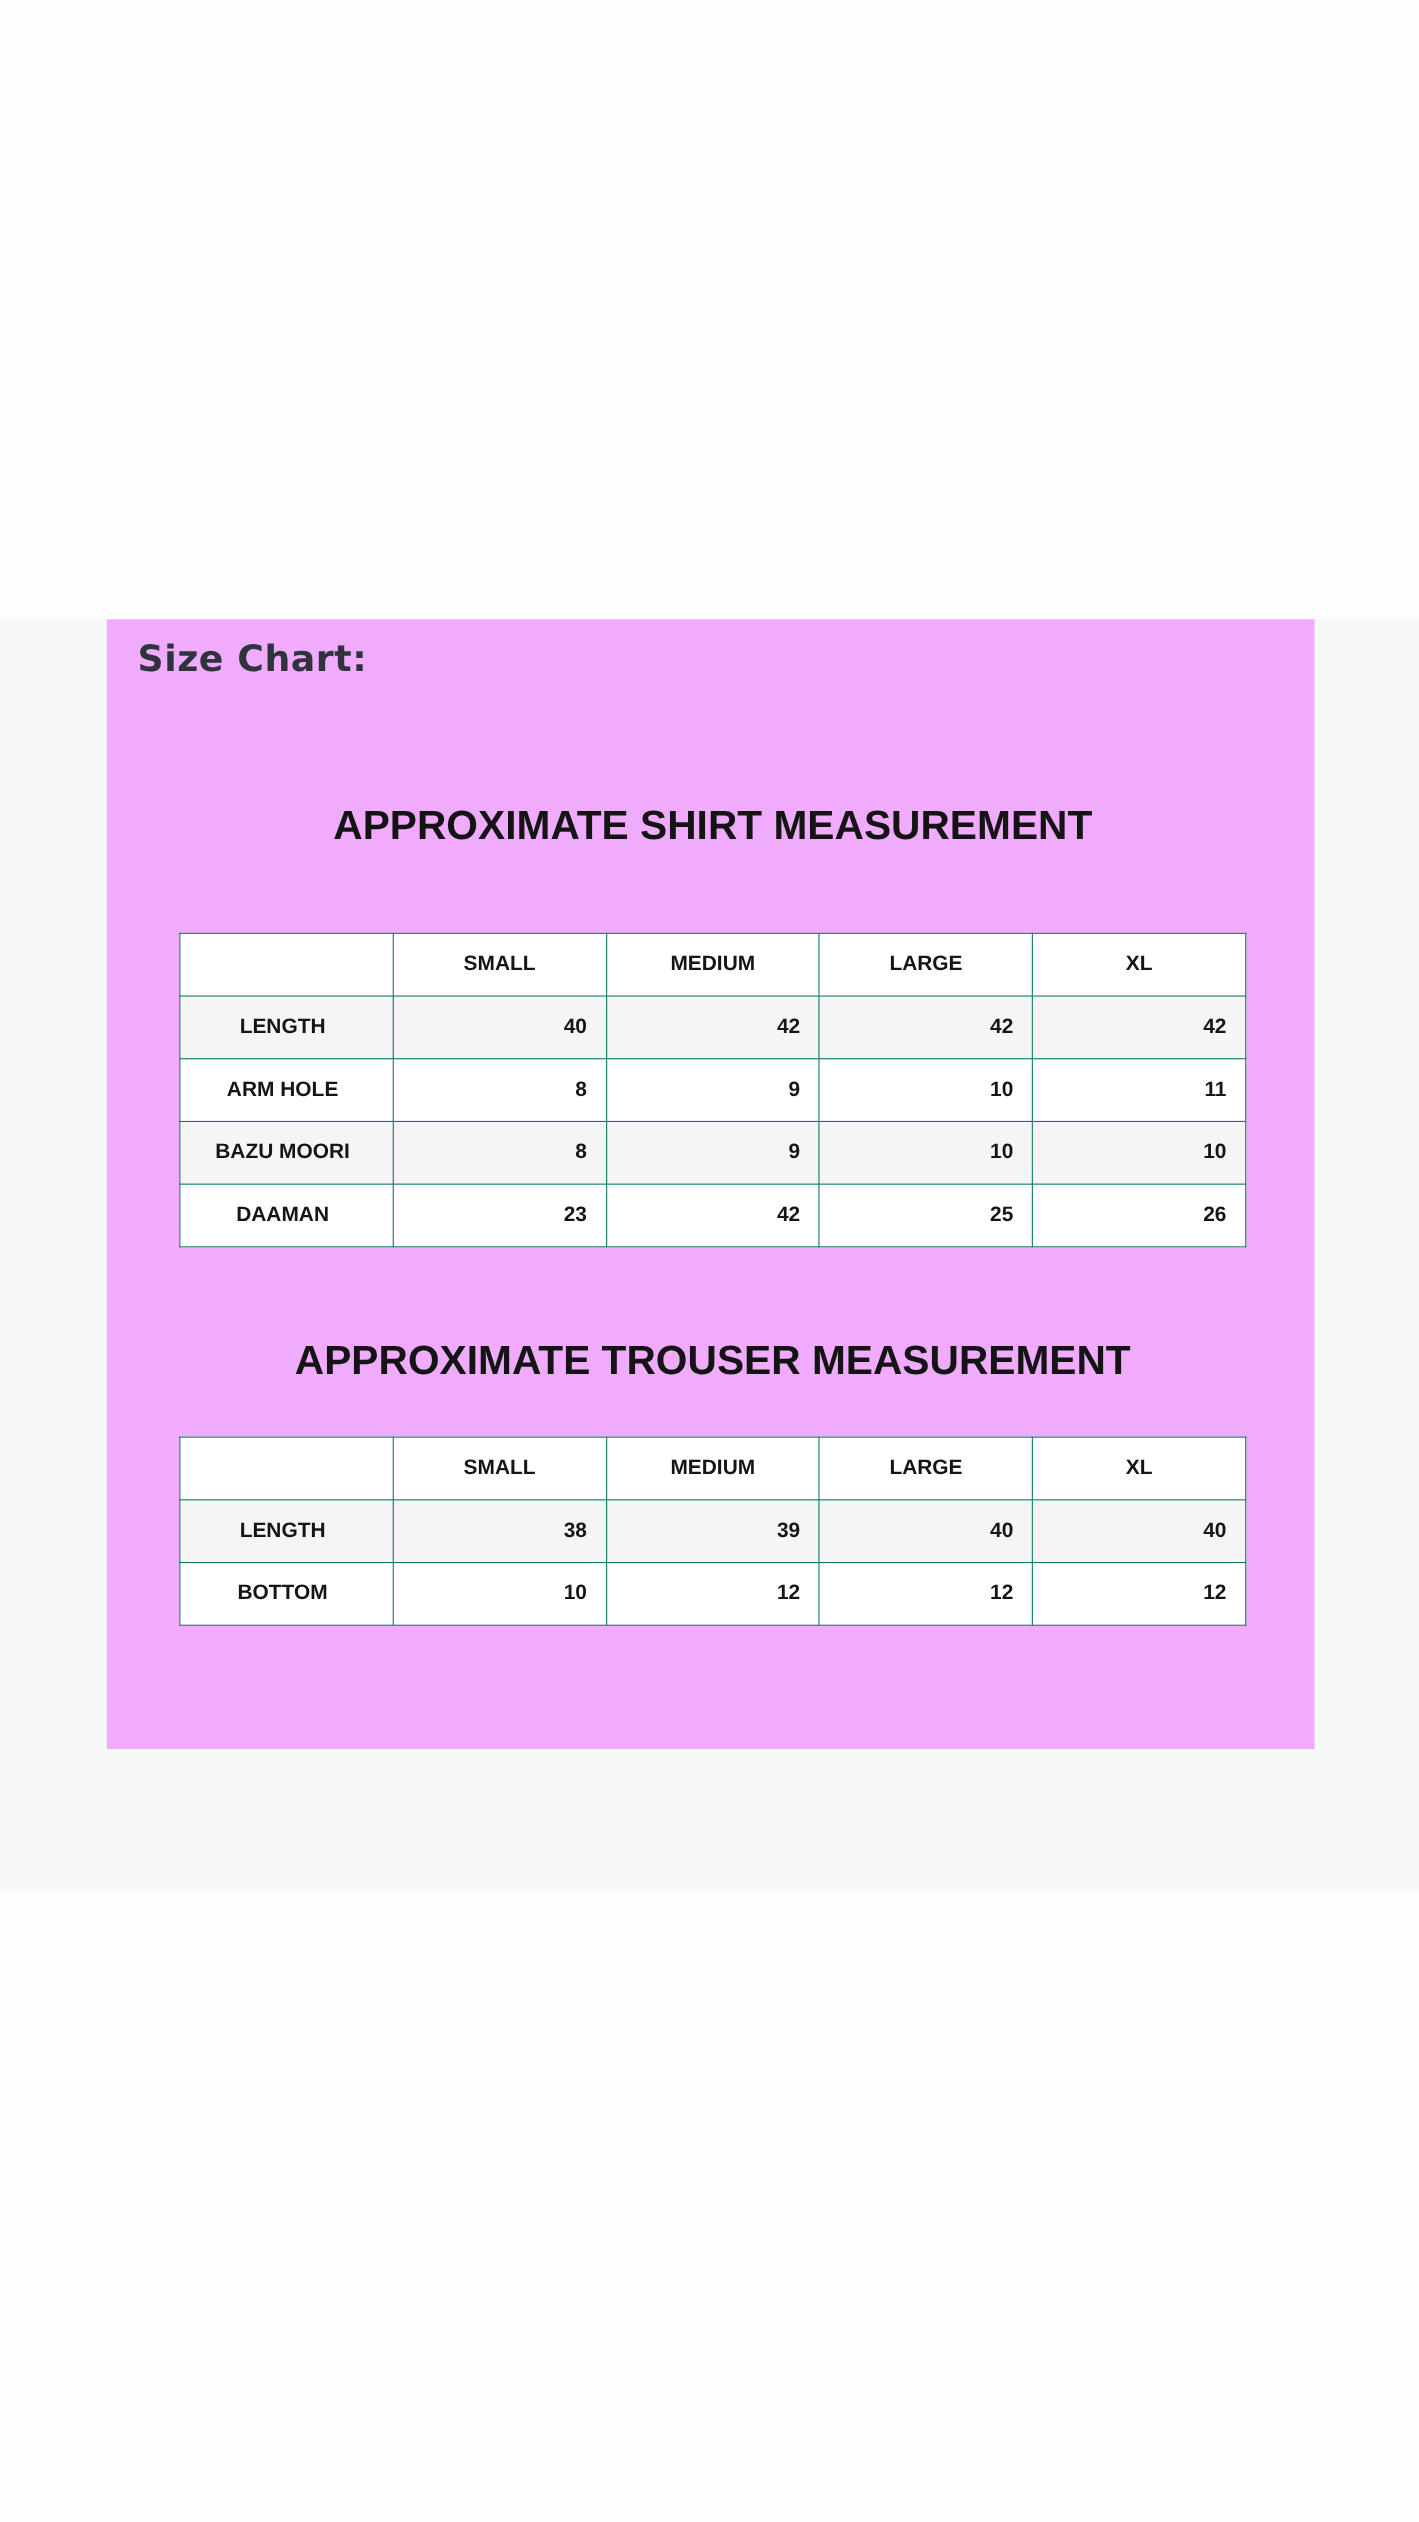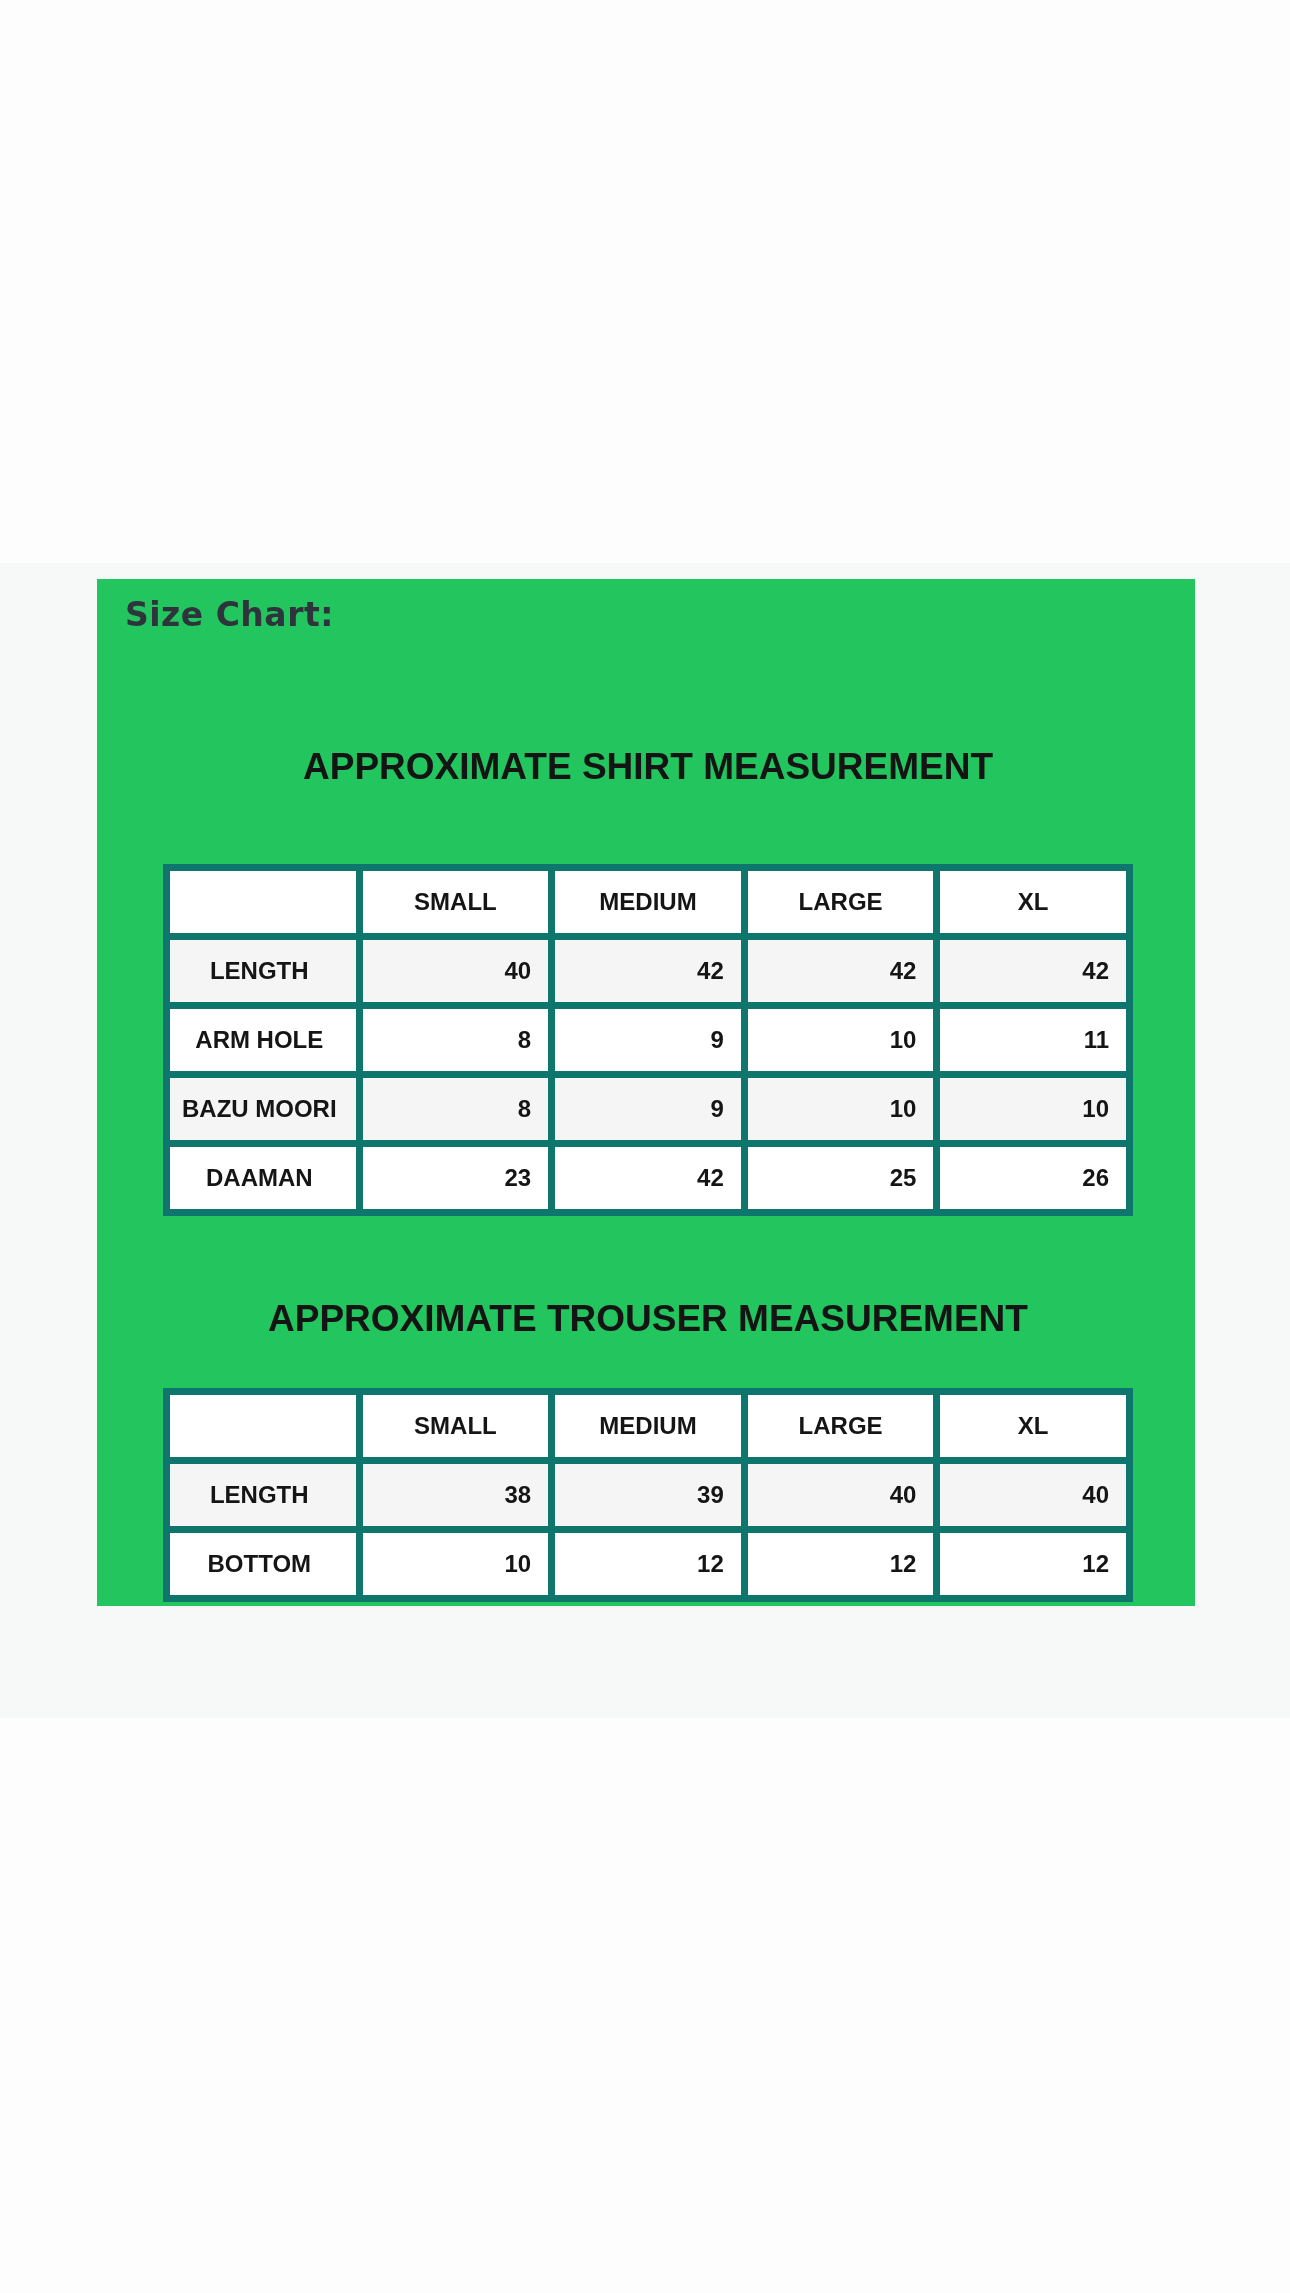--- a/index.html
+++ b/index.html
@@ -14,25 +14,25 @@
   .content-section {
     position: absolute;
     top: 563px;
     left: 0;
     width: 1290px;
     height: 1155px;
     background: #f7f8f8;
   }
   .card {
     position: absolute;
-    top: 16px;
+    top: 0;
     left: 97px;
     width: 1098px;
     height: 1027px;
-    background: #22c55e;
+    background: #f0abfc;
     box-sizing: border-box;
     padding-top: 16px;
   }
   .page-heading {
     margin: 0 0 0 28px;
     font-family: "DejaVu Sans", sans-serif;
     font-weight: bold;
     font-size: 33px;
     line-height: 40px;
     letter-spacing: 0.5px;
@@ -53,24 +53,24 @@
   }
   .table-title.shirt   { margin-top: 114px; margin-bottom: 79px; }
   .table-title.trouser { margin-top: 85px;  margin-bottom: 51px; }
   table.size-table {
     width: 970px;
     border-collapse: collapse;
     table-layout: fixed;
     background: #ffffff;
   }
   table.size-table th, table.size-table td {
-    border: 7px solid #0f766e;
+    border: 1px solid #0f766e;
     font-family: "Liberation Sans", sans-serif;
     font-weight: bold;
-    font-size: 24px;
+    font-size: 19px;
     color: #151515;
     box-sizing: border-box;
     padding: 17px;
   }
   table.size-table thead th { height: 42px; text-align: center; }
   table.size-table tbody th,
   table.size-table tbody td { height: 45px; }
   table.size-table tbody th.row-label {
     text-align: center;
     padding-left: 10px;

